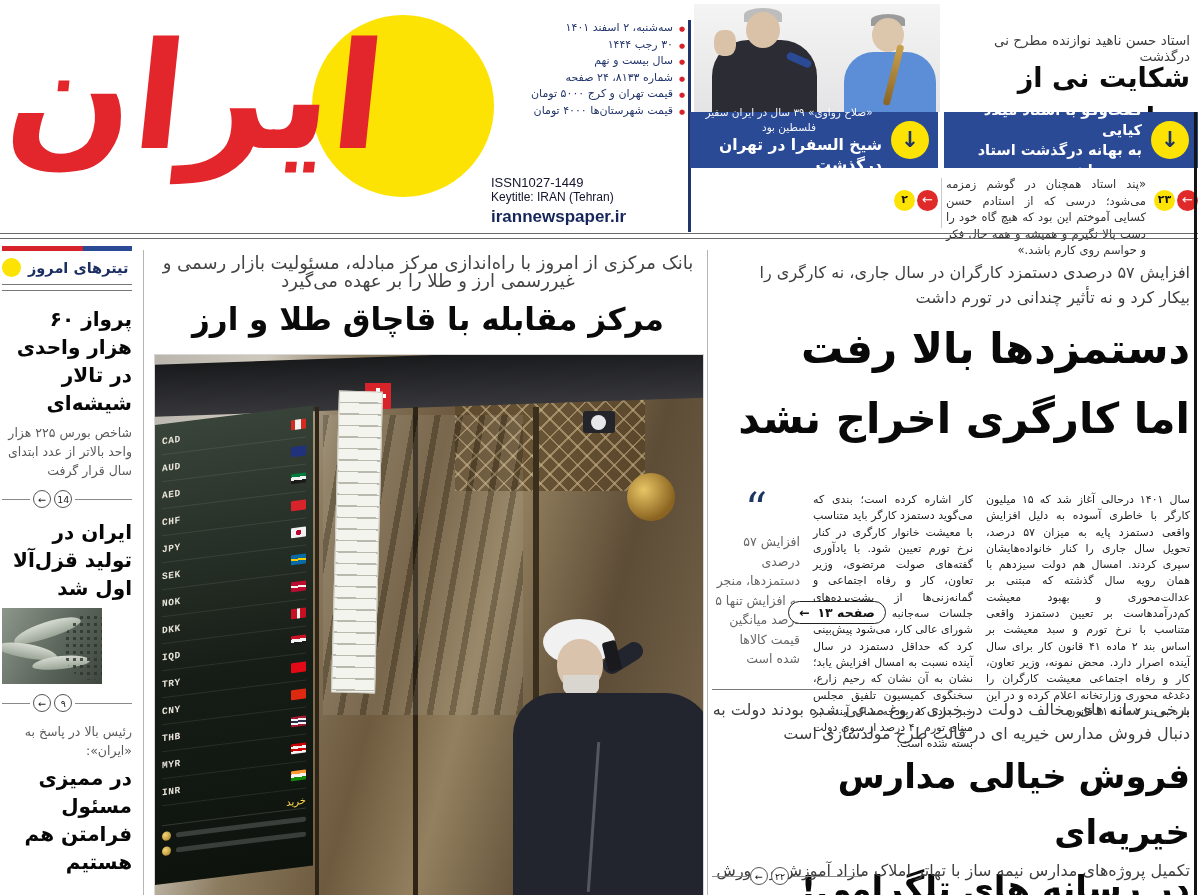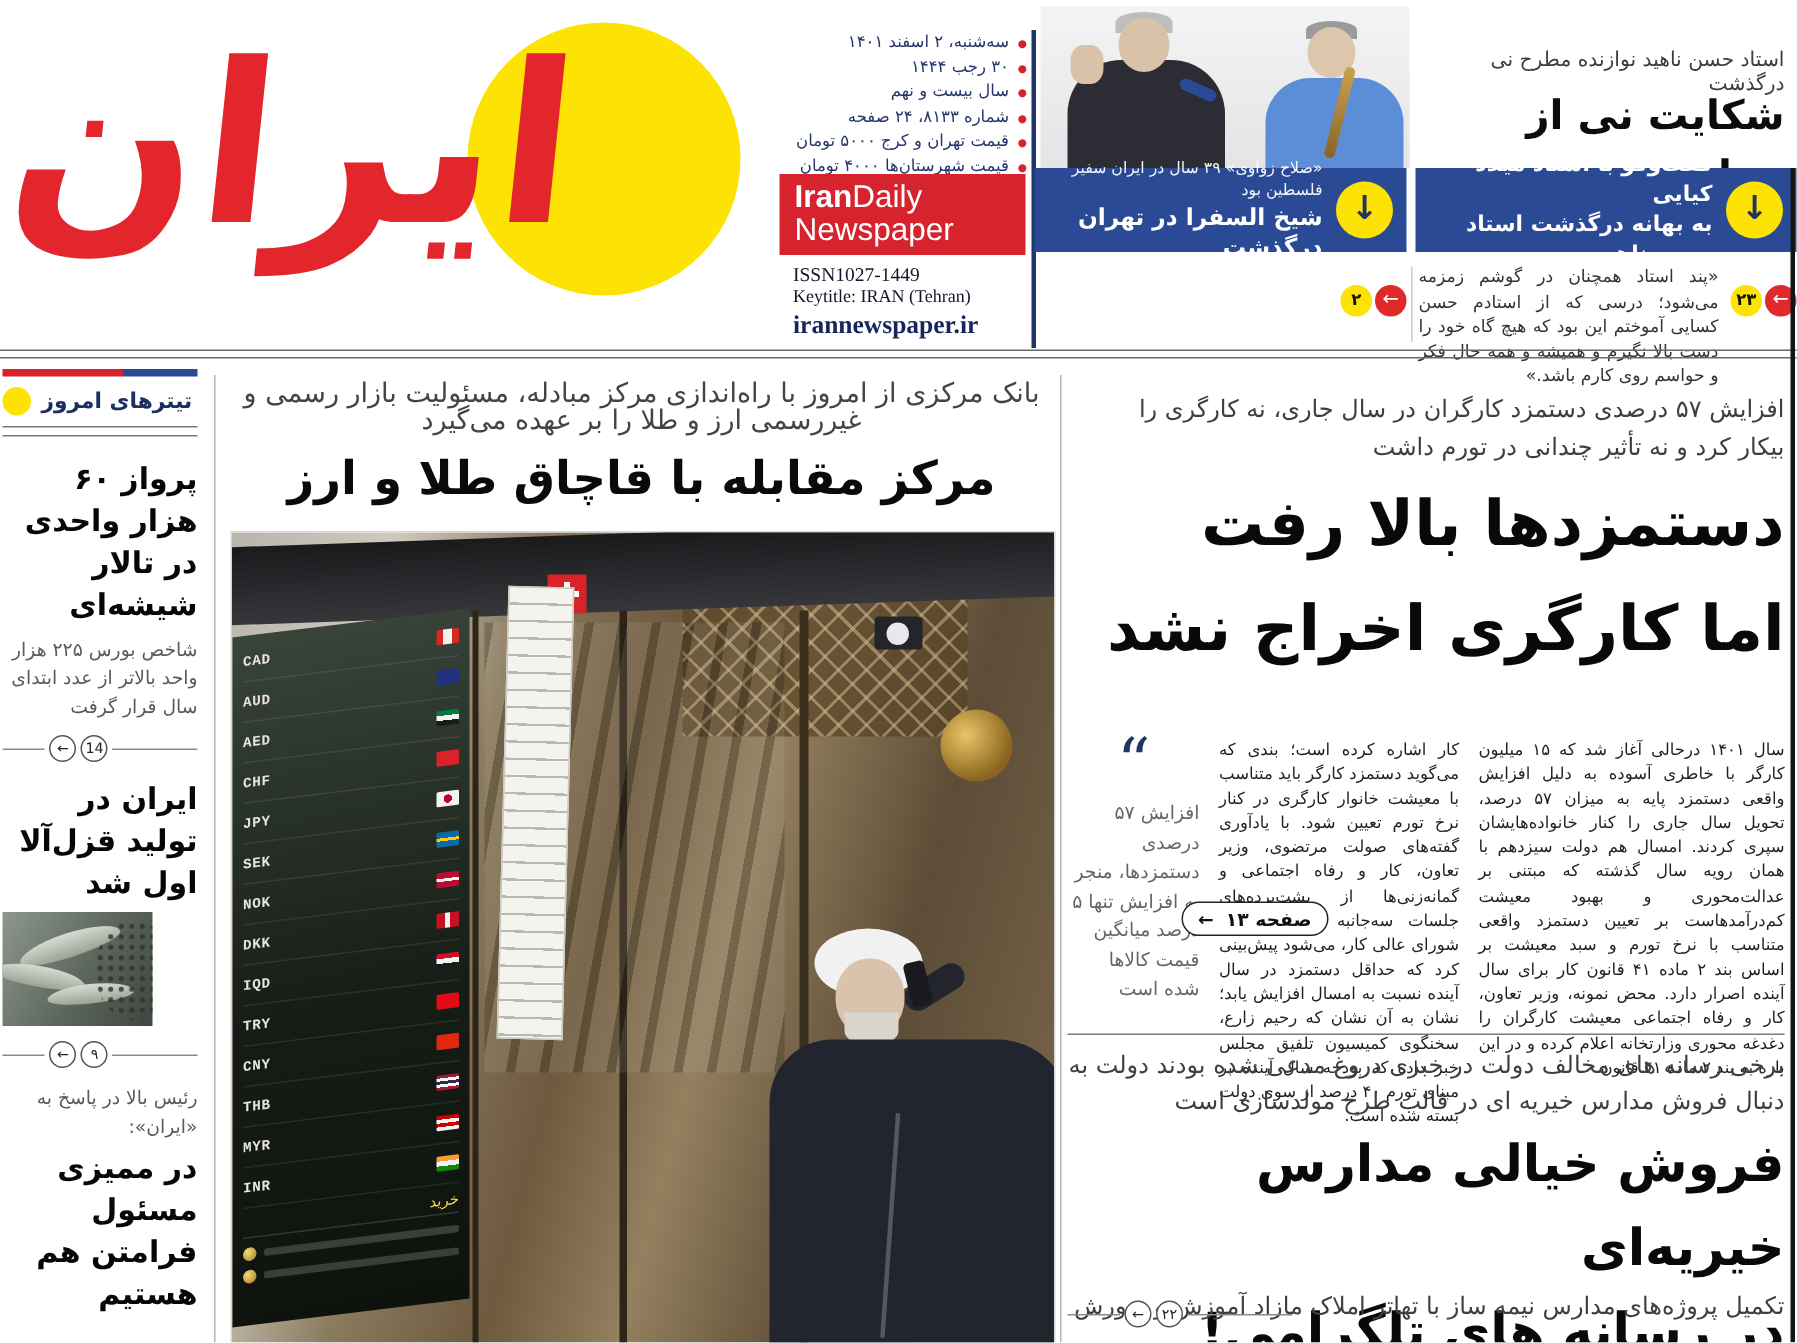--- a/index.html
+++ b/index.html
@@ -12,21 +12,21 @@
   .logo-circle{position:absolute;right:2px;top:5px;width:182px;height:182px;border-radius:50%;background:#FCE303;}
   .logo-text{position:absolute;left:0;top:-38px;width:345px;height:250px;line-height:250px;
     font-size:148px;font-weight:bold;color:#E2262C;letter-spacing:-6px;transform:skewX(-6deg);z-index:2;}
   .dateblock{position:absolute;left:497px;top:20px;width:188px;margin:0;padding:0;list-style:none;}
   .dateblock li{font-size:11px;line-height:16.5px;color:#23356B;text-align:right;position:relative;padding-right:12px;}
   .dateblock li::before{content:"●";color:#D7222B;font-size:7px;position:absolute;right:0;top:1px;}
   .navrule{position:absolute;left:688px;top:20px;width:3px;height:212px;background:#20356B;}
   .brandbox{position:absolute;left:520px;top:116px;width:164px;height:54px;background:#D6232E;color:#fff;
     box-sizing:border-box;padding:5px 10px;font-size:21px;line-height:22px;}
   .brandbox b{font-weight:bold;}
-  .issnblock{position:absolute;left:529px;top:175px;width:172px;color:#14142a;font-family:Liberation Serif, serif;}
+  .issnblock{position:absolute;left:491px;top:175px;width:172px;color:#14142a;}
   .issn1{font-size:13px;line-height:15px;}
   .issn2{font-size:12px;line-height:14px;}
   .website{font-size:17px;font-weight:bold;color:#16265C;margin-top:3px;}
 
   
   .musicians{position:absolute;left:694px;top:4px;width:246px;height:108px;background:linear-gradient(#f4f4f4,#e4e4e6);overflow:hidden;}
   .mus-man1{position:absolute;left:18px;bottom:-6px;width:105px;height:78px;background:#2c2c34;border-radius:36px 36px 0 0;}
   .mus-head1{position:absolute;left:52px;top:8px;width:34px;height:36px;background:#d9c2a8;border-radius:50%;}
   .mus-hair1{position:absolute;left:50px;top:4px;width:38px;height:14px;background:#bdbdbd;border-radius:50% 50% 0 0;}
   .mus-hand1{position:absolute;left:20px;top:26px;width:22px;height:26px;background:#d9c2a8;border-radius:40%;}
@@ -39,21 +39,21 @@
   .obit-kicker{position:absolute;left:944px;top:32px;width:246px;font-size:13.5px;color:#3d3d3d;text-align:right;}
   .obit-headline{position:absolute;left:944px;top:58px;width:246px;font-size:27px;line-height:40px;font-weight:800;color:#0c0c0c;text-align:right;}
 
   
   .promo{position:absolute;top:112px;height:56px;background:#2B4A96;color:#fff;}
   .promo.pl{left:690px;width:248px;}
   .promo.pr{left:944px;width:254px;}
   .ycirc{position:absolute;right:9px;top:9px;width:38px;height:38px;border-radius:50%;background:#FCE303;color:#1d3467;
     display:flex;align-items:center;justify-content:center;font-size:22px;font-weight:bold;line-height:1;}
   .ptext{position:absolute;right:56px;top:0;left:6px;height:56px;display:flex;flex-direction:column;justify-content:center;text-align:right;}
-  .ptext .small{font-size:10.5px;line-height:15px;opacity:.95;}
+  .ptext .small{font-size:10.5px;line-height:15px;opacity:.95;text-align:center;}
   .ptext .big{font-size:15.5px;line-height:20px;font-weight:bold;}
   .ptext .b2{font-size:14.5px;line-height:20px;font-weight:bold;}
 
   .promobody{position:absolute;top:176px;font-size:11.5px;line-height:16.5px;color:#333;text-align:justify;}
   .pb-l{left:690px;width:248px;}
   .pb-r{left:946px;width:252px;}
   .pb-flex{display:flex;gap:8px;align-items:flex-start;}
   .fc{width:21px;height:21px;border-radius:50%;display:flex;align-items:center;justify-content:center;flex:0 0 auto;}
   .fc-red{background:#E02A2A;color:#fff;font-size:13px;}
   .fc-yel{background:#FCE303;color:#111;font-size:11px;font-weight:bold;}
@@ -163,24 +163,20 @@
   <ul class="dateblock">
       <li>سه‌شنبه، ۲ اسفند ۱۴۰۱</li>
       <li>۳۰ رجب ۱۴۴۴</li>
       <li>سال بیست و نهم</li>
       <li>شماره ۸۱۳۳، ۲۴ صفحه</li>
       <li>قیمت تهران و کرج ۵۰۰۰ تومان</li>
       <li>قیمت شهرستان‌ها ۴۰۰۰ تومان</li>
     </ul>
   <div class="navrule"></div>
 
-  <div class="brandbox latin">
-    <div><b>Iran</b><span>Daily</span></div>
-    <div>Newspaper</div>
-  </div>
   <div class="issnblock latin">
     <div class="issn1">ISSN1027-1449</div>
     <div class="issn2">Keytitle: IRAN (Tehran)</div>
     <div class="website">irannewspaper.ir</div>
   </div>
 
   <div class="musicians">
     <div class="mus-man1"></div>
     <div class="mus-hair1"></div>
     <div class="mus-head1"></div>

